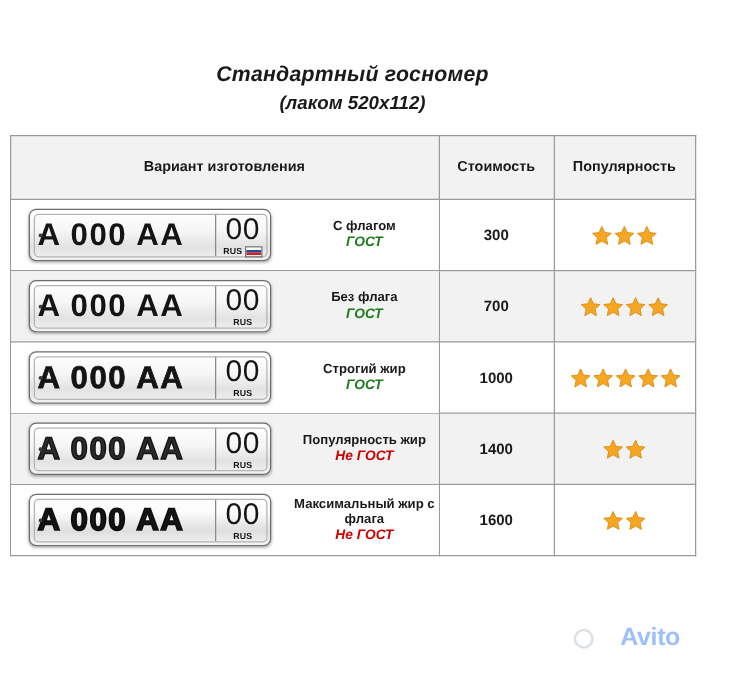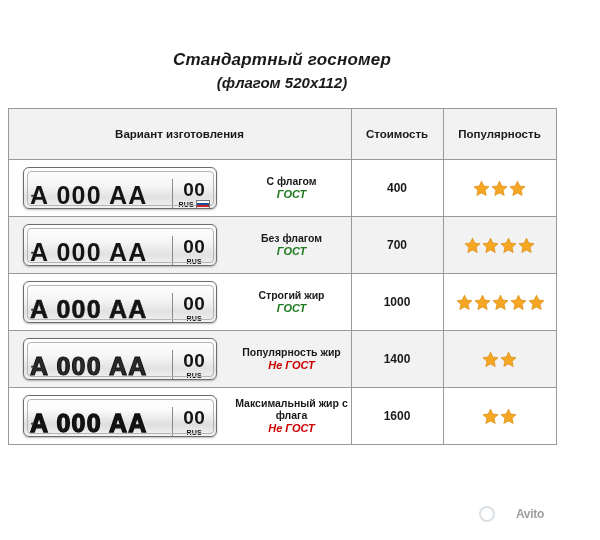--- a/index.html
+++ b/index.html
@@ -122,21 +122,21 @@
   
   .plate {
     position: relative;
     width: 194px;
     height: 42px;
     border-radius: 6px;
     border: 1.5px solid #6d6d6d;
     background: linear-gradient(180deg,#ffffff 0%,#f6f6f6 42%,#e2e2e2 74%,#f2f2f2 100%);
     box-shadow: 0 1px 2px rgba(0,0,0,0.28);
     display: flex;
-    align-items: flex-end;
+    align-items: center;
     overflow: hidden;
     box-sizing: border-box;
     gap: 24px;
   }
   .plate .inner-border {
     position: absolute;
     left: 2.5px; top: 2.5px; right: 2.5px; bottom: 2.5px;
     border: 1px solid #b4b4b4;
     border-radius: 4px;
     pointer-events: none;
@@ -172,22 +172,22 @@
     width: 47px;
     border-left: 1.2px solid #8a8a8a;
     display: flex;
     flex-direction: column;
     align-items: center;
     justify-content: center;
     padding-top: 1px;
     box-sizing: border-box;
   }
   .plate .region-num {
-    font-size: 19px;
-    font-weight: bold;
+    font-size: 24px;
+    font-weight: normal;
     color: #141414;
     line-height: 1;
     letter-spacing: 0.5px;
   }
   .plate .rus-line {
     display: flex;
     align-items: center;
     justify-content: center;
     gap: 2px;
     margin-top: 1px;
@@ -235,35 +235,35 @@
     opacity: 0.5;
   }
   .wm-icon {
     width: 16px;
     height: 16px;
     border-radius: 50%;
     border: 2.5px solid #b9c3cc;
     box-sizing: border-box;
   }
   .wm-text {
-    font-size: 12px;
-    font-weight: bold;
-    color: #404040;
+    font-size: 20px;
+    font-weight: bold;
+    color: #3b82f6;
     letter-spacing: -0.3px;
     margin-left: 17px;
   }
 </style>
 </head>
 <body>
 
 <div class="page">
 
   <div class="title-block">
     <div class="title-main">Стандартный госномер</div>
-    <div class="title-sub">(флагом 520x112)</div>
+    <div class="title-sub">(лаком 520x112)</div>
   </div>
 
   <table class="main">
     <colgroup>
       <col class="c-plate">
       <col class="c-price">
       <col class="c-pop">
     </colgroup>
     <thead>
       <tr>
@@ -292,21 +292,21 @@
                         <i class="b"></i>
                         <i class="r"></i>
                       </span>
                     </span>
                   </div>
                 </div>
               </div>
               <div class="desc-wrap"><span>С флагом</span><br><span class="desc-gost">ГОСТ</span></div>
             </div>
           </td>
-          <td class="price-cell">400</td>
+          <td class="price-cell">300</td>
           <td class="pop-cell"><span class="star"><svg viewBox="0 0 24 24" width="17" height="17">
                 <polygon points="12,1.6 15.2,8.5 22.6,9.4 17.1,14.5 18.6,21.9 12,18.2 5.4,21.9 6.9,14.5 1.4,9.4 8.8,8.5" fill="#f5a623" stroke="#d98b12" stroke-width="1"></polygon>
               </svg></span><span class="star"><svg viewBox="0 0 24 24" width="17" height="17">
                 <polygon points="12,1.6 15.2,8.5 22.6,9.4 17.1,14.5 18.6,21.9 12,18.2 5.4,21.9 6.9,14.5 1.4,9.4 8.8,8.5" fill="#f5a623" stroke="#d98b12" stroke-width="1"></polygon>
               </svg></span><span class="star"><svg viewBox="0 0 24 24" width="17" height="17">
                 <polygon points="12,1.6 15.2,8.5 22.6,9.4 17.1,14.5 18.6,21.9 12,18.2 5.4,21.9 6.9,14.5 1.4,9.4 8.8,8.5" fill="#f5a623" stroke="#d98b12" stroke-width="1"></polygon>
               </svg></span></td>
         </tr>
         <tr class="alt">
           <td class="plate-cell">
@@ -319,21 +319,21 @@
                     <span class="chars">A 000 AA</span>
                   </div>
                   <div class="region">
                     <span class="region-num">00</span>
                     <span class="rus-line">
                       <span class="rus-text">RUS</span>
                     </span>
                   </div>
                 </div>
               </div>
-              <div class="desc-wrap"><span>Без флагом</span><br><span class="desc-gost">ГОСТ</span></div>
+              <div class="desc-wrap"><span>Без флага</span><br><span class="desc-gost">ГОСТ</span></div>
             </div>
           </td>
           <td class="price-cell">700</td>
           <td class="pop-cell"><span class="star"><svg viewBox="0 0 24 24" width="17" height="17">
                 <polygon points="12,1.6 15.2,8.5 22.6,9.4 17.1,14.5 18.6,21.9 12,18.2 5.4,21.9 6.9,14.5 1.4,9.4 8.8,8.5" fill="#f5a623" stroke="#d98b12" stroke-width="1"></polygon>
               </svg></span><span class="star"><svg viewBox="0 0 24 24" width="17" height="17">
                 <polygon points="12,1.6 15.2,8.5 22.6,9.4 17.1,14.5 18.6,21.9 12,18.2 5.4,21.9 6.9,14.5 1.4,9.4 8.8,8.5" fill="#f5a623" stroke="#d98b12" stroke-width="1"></polygon>
               </svg></span><span class="star"><svg viewBox="0 0 24 24" width="17" height="17">
                 <polygon points="12,1.6 15.2,8.5 22.6,9.4 17.1,14.5 18.6,21.9 12,18.2 5.4,21.9 6.9,14.5 1.4,9.4 8.8,8.5" fill="#f5a623" stroke="#d98b12" stroke-width="1"></polygon>
               </svg></span><span class="star"><svg viewBox="0 0 24 24" width="17" height="17">

